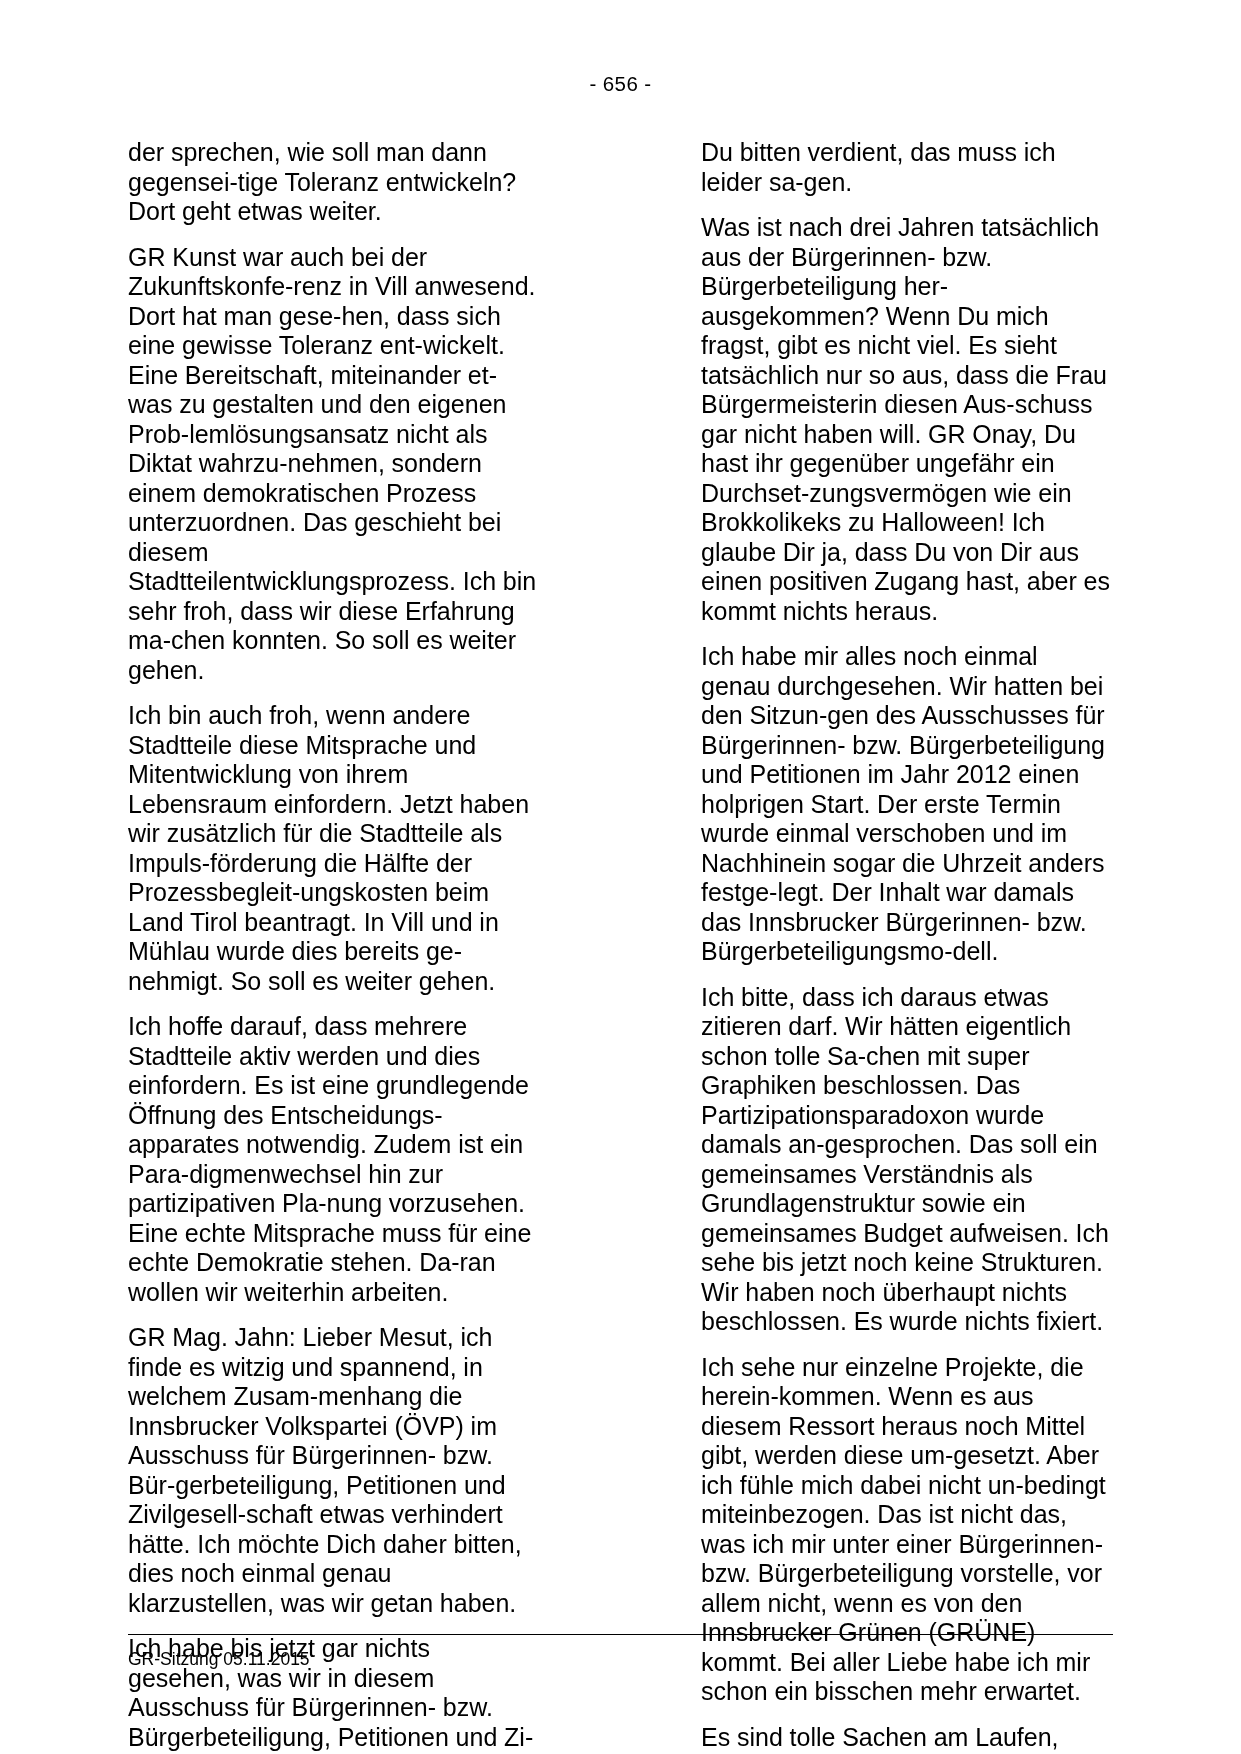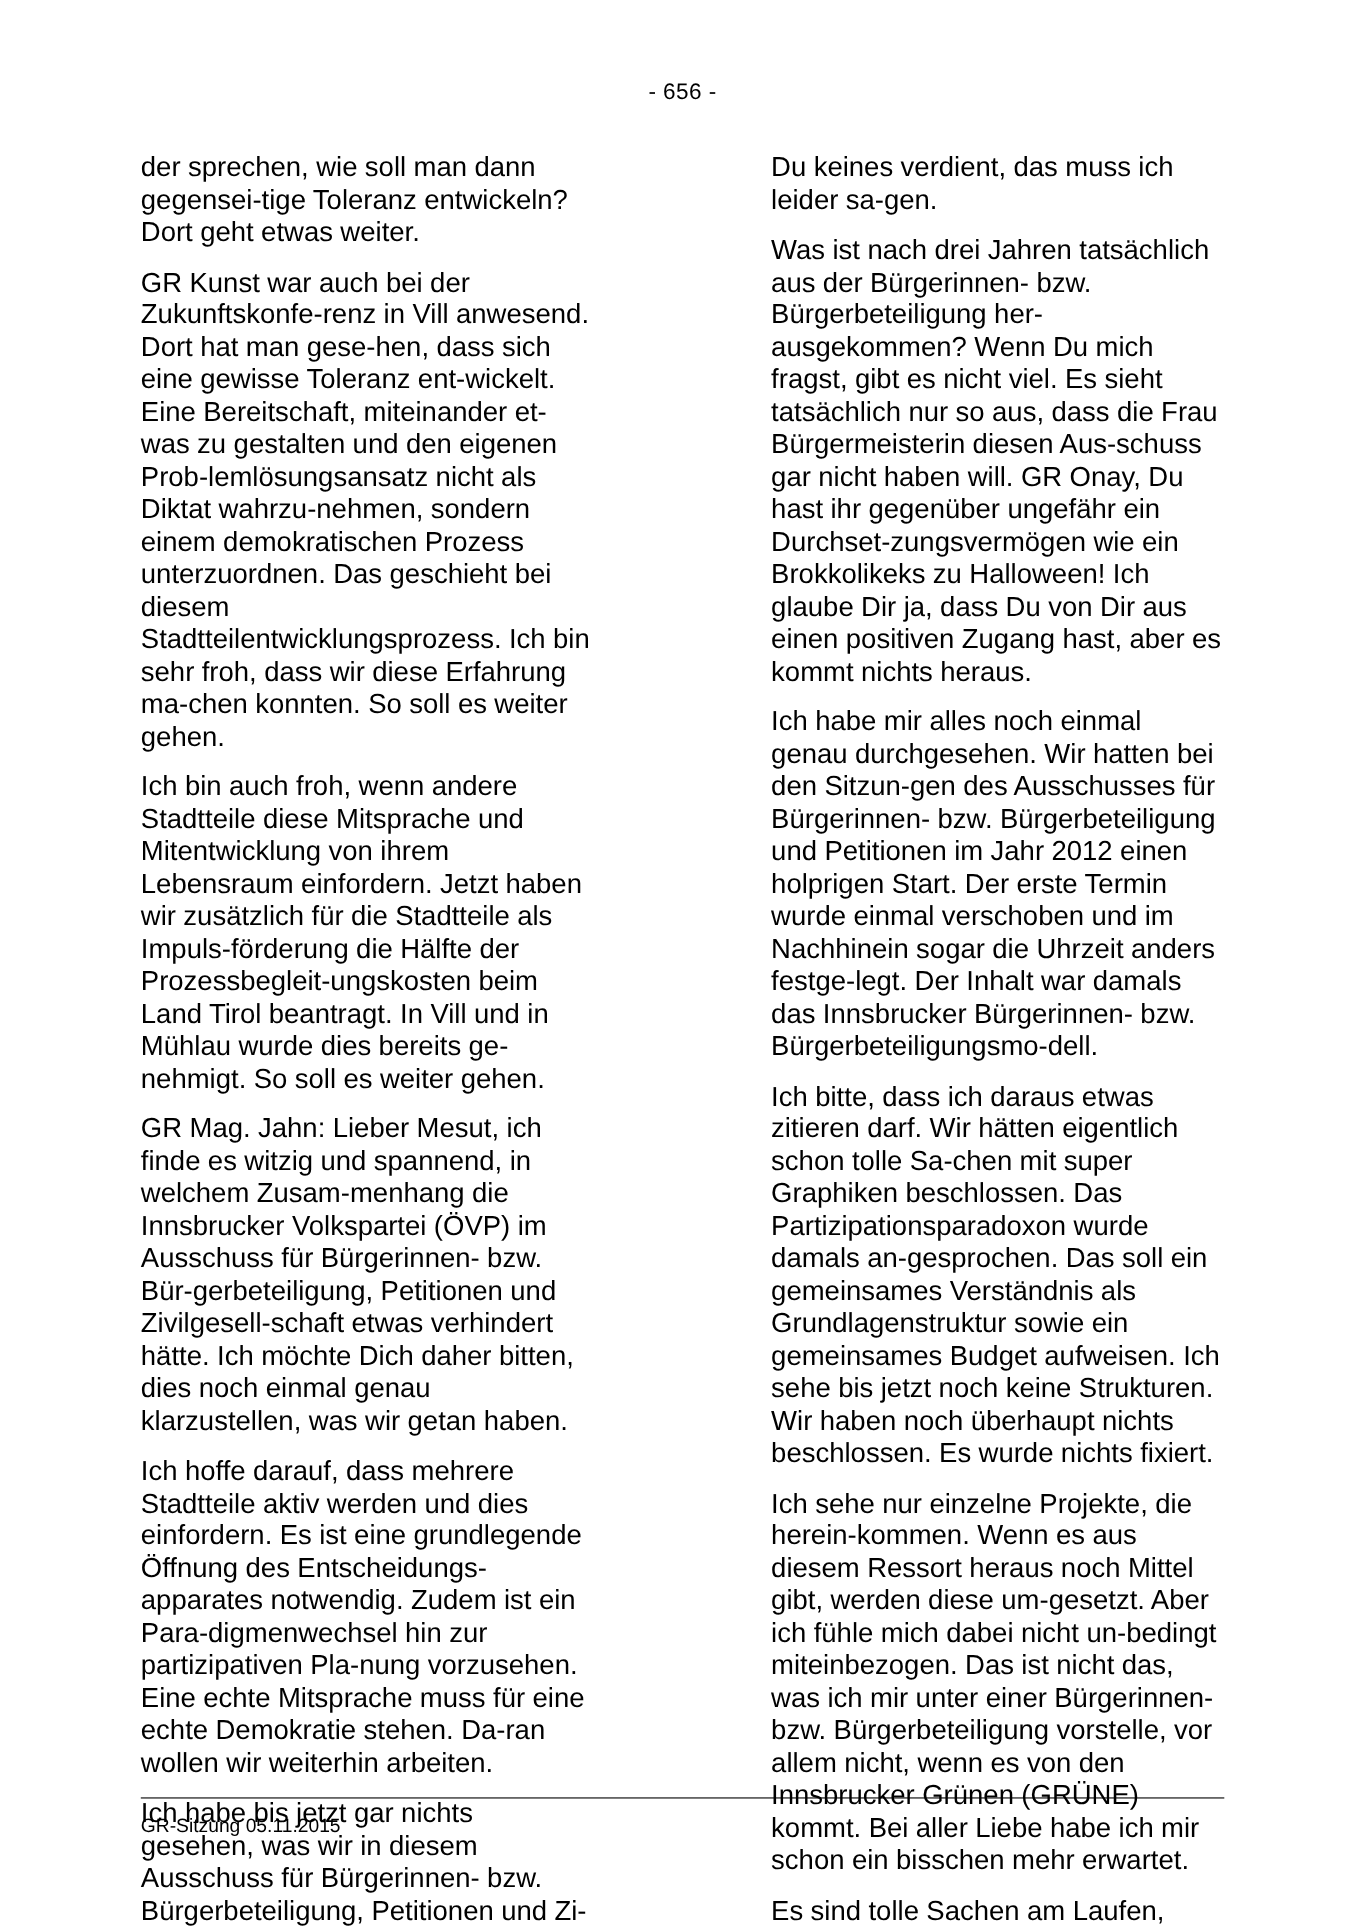--- a/index.html
+++ b/index.html
@@ -82,28 +82,28 @@
 <div class="page">
 
   <div class="page-number">- 656 -</div>
 
   <div class="columns">
 
     <div class="column left">
       <p>der sprechen, wie soll man dann gegensei-tige Toleranz entwickeln? Dort geht etwas weiter.</p>
       <p>GR Kunst war auch bei der Zukunftskonfe-renz in Vill anwesend. Dort hat man gese-hen, dass sich eine gewisse Toleranz ent-wickelt. Eine Bereitschaft, miteinander et-was zu gestalten und den eigenen Prob-lemlösungsansatz nicht als Diktat wahrzu-nehmen, sondern einem demokratischen Prozess unterzuordnen. Das geschieht bei diesem Stadtteilentwicklungsprozess. Ich bin sehr froh, dass wir diese Erfahrung ma-chen konnten. So soll es weiter gehen.</p>
       <p>Ich bin auch froh, wenn andere Stadtteile diese Mitsprache und Mitentwicklung von ihrem Lebensraum einfordern. Jetzt haben wir zusätzlich für die Stadtteile als Impuls-förderung die Hälfte der Prozessbegleit-ungskosten beim Land Tirol beantragt. In Vill und in Mühlau wurde dies bereits ge-nehmigt. So soll es weiter gehen.</p>
+      <p>Ich hoffe darauf, dass mehrere Stadtteile aktiv werden und dies einfordern. Es ist eine grundlegende Öffnung des Entscheidungs-apparates notwendig. Zudem ist ein Para-digmenwechsel hin zur partizipativen Pla-nung vorzusehen. Eine echte Mitsprache muss für eine echte Demokratie stehen. Da-ran wollen wir weiterhin arbeiten.</p>
       <p>GR Mag. Jahn: Lieber Mesut, ich finde es witzig und spannend, in welchem Zusam-menhang die Innsbrucker Volkspartei (ÖVP) im Ausschuss für Bürgerinnen- bzw. Bür-gerbeteiligung, Petitionen und Zivilgesell-schaft etwas verhindert hätte. Ich möchte Dich daher bitten, dies noch einmal genau klarzustellen, was wir getan haben.</p>
-      <p>Ich hoffe darauf, dass mehrere Stadtteile aktiv werden und dies einfordern. Es ist eine grundlegende Öffnung des Entscheidungs-apparates notwendig. Zudem ist ein Para-digmenwechsel hin zur partizipativen Pla-nung vorzusehen. Eine echte Mitsprache muss für eine echte Demokratie stehen. Da-ran wollen wir weiterhin arbeiten.</p>
       <p>Ich habe bis jetzt gar nichts gesehen, was wir in diesem Ausschuss für Bürgerinnen- bzw. Bürgerbeteiligung, Petitionen und Zi-vilgesellschaft beschlossen hätten. In Wahrheit hat dieser Ausschuss in diesem Jahr zwei Mal getagt. Der zweite Termin wurde gerade wieder abgesagt. Vielleicht setzen wir einmal einen Termin fest, damit wir endlich etwas besprechen können. Das wäre vielleicht nicht der schlechteste Zu-gang zu diesem Thema.</p>
       <p>Wie Du sagst, betrachte ich die Sache kri-tisch. Du bekommst von mir jederzeit ein Lob, wenn Du das verdient hast. Heute hast</p>
     </div>
 
     <div class="column right">
-      <p>Du keines verdient, das muss ich leider sa-gen.</p>
+      <p>Du bitten verdient, das muss ich leider sa-gen.</p>
       <p>Was ist nach drei Jahren tatsächlich aus der Bürgerinnen- bzw. Bürgerbeteiligung her-ausgekommen? Wenn Du mich fragst, gibt es nicht viel. Es sieht tatsächlich nur so aus, dass die Frau Bürgermeisterin diesen Aus-schuss gar nicht haben will. GR Onay, Du hast ihr gegenüber ungefähr ein Durchset-zungsvermögen wie ein Brokkolikeks zu Halloween! Ich glaube Dir ja, dass Du von Dir aus einen positiven Zugang hast, aber es kommt nichts heraus.</p>
       <p>Ich habe mir alles noch einmal genau durchgesehen. Wir hatten bei den Sitzun-gen des Ausschusses für Bürgerinnen- bzw. Bürgerbeteiligung und Petitionen im Jahr 2012 einen holprigen Start. Der erste Termin wurde einmal verschoben und im Nachhinein sogar die Uhrzeit anders festge-legt. Der Inhalt war damals das Innsbrucker Bürgerinnen- bzw. Bürgerbeteiligungsmo-dell.</p>
       <p>Ich bitte, dass ich daraus etwas zitieren darf. Wir hätten eigentlich schon tolle Sa-chen mit super Graphiken beschlossen. Das Partizipationsparadoxon wurde damals an-gesprochen. Das soll ein gemeinsames Verständnis als Grundlagenstruktur sowie ein gemeinsames Budget aufweisen. Ich sehe bis jetzt noch keine Strukturen. Wir haben noch überhaupt nichts beschlossen. Es wurde nichts fixiert.</p>
       <p>Ich sehe nur einzelne Projekte, die herein-kommen. Wenn es aus diesem Ressort heraus noch Mittel gibt, werden diese um-gesetzt. Aber ich fühle mich dabei nicht un-bedingt miteinbezogen. Das ist nicht das, was ich mir unter einer Bürgerinnen- bzw. Bürgerbeteiligung vorstelle, vor allem nicht, wenn es von den Innsbrucker Grünen (GRÜNE) kommt. Bei aller Liebe habe ich mir schon ein bisschen mehr erwartet.</p>
       <p>Es sind tolle Sachen am Laufen, darüber müssen wir gar nicht debattieren. Aber ins Detail darf man nicht blicken, wie viel tat-sächlich vorhanden ist. Was ist aus dem Projekt der Rotunde geworden? Dieses hängt irgendwo beim Land Tirol. Damals hat man auch tausend Leuten versprochen, dass sie sich einbringen sollten. Diese ha-ben Stunden in dieses Projekt investiert und passiert ist nichts. Wir haben dabei die Rechnung ein wenig ohne den Wirt ge-</p>
     </div>
 
   </div>
 
   <div class="footer-rule"></div>

